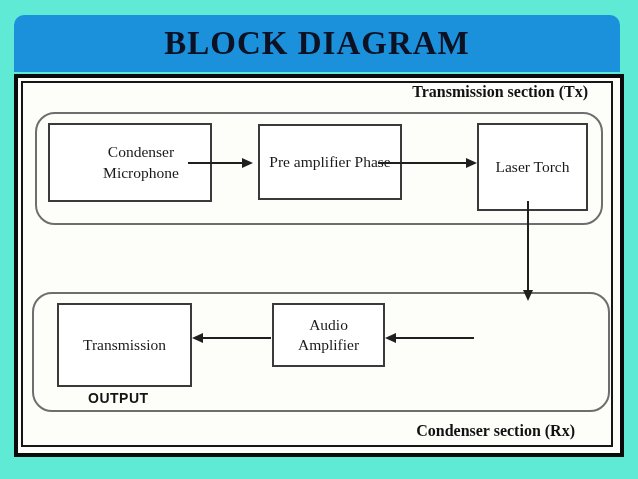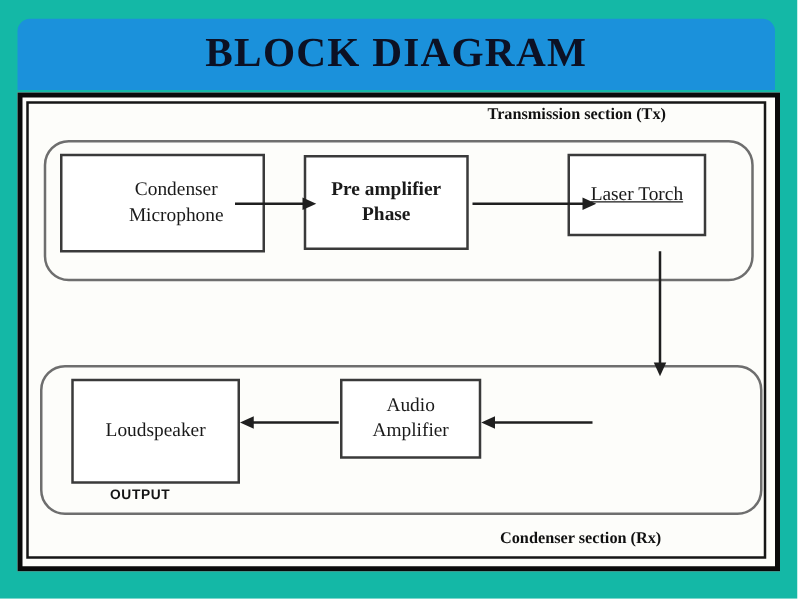--- a/index.html
+++ b/index.html
@@ -1,64 +1,64 @@
 <!DOCTYPE html>
 <html><head>
 <meta charset="utf-8">
 <style>
   html,body{margin:0;padding:0;background:#ffffff;}
   .slide{
-    position:relative;width:638px;height:479px;background:#14b8a6;overflow:hidden;
+    position:relative;width:638px;height:479px;background:#5eead4;overflow:hidden;
     font-family:"Liberation Serif", serif;
   }
   .banner{
     position:absolute;left:14px;top:15px;width:606px;height:57px;
     background:#1B91DB;border-radius:10px 10px 0 0;
     display:flex;align-items:center;justify-content:center;
   }
   .title{
     color:#0C1124;font-size:33px;font-weight:600;letter-spacing:1px;
     font-family:"Liberation Serif", serif;white-space:nowrap;
   }
   .frame{
     position:absolute;left:14px;top:74px;width:610px;height:383px;
     background:#FDFDFA;border:4px solid #0A0A0A;box-sizing:border-box;
   }
   .frame-inner{
     position:absolute;left:21px;top:81px;width:592px;height:366px;
     border:2px solid #161616;box-sizing:border-box;background:transparent;
   }
   .section-label{
-    position:absolute;font-weight:bold;font-size:13px;color:#111111;
-    font-family:"Liberation Serif", serif;white-space:nowrap;
+    position:absolute;font-weight:bold;font-size:16px;color:#111111;
+    font-family:"Liberation Serif", serif;text-align:right;white-space:nowrap;
   }
   .trans-label{left:390px;top:83px;width:198px;}
   .recv-label{left:400px;top:422px;width:175px;}
   .container{
     position:absolute;border:2px solid #6E6E6E;border-radius:20px;
     box-sizing:border-box;background:transparent;
   }
   .trans-container{left:35px;top:112px;width:568px;height:113px;}
   .recv-container{left:32px;top:292px;width:578px;height:120px;}
   .block{
     position:absolute;background:#FFFFFF;border:2px solid #3A3A3A;
     box-sizing:border-box;display:flex;align-items:center;justify-content:center;
     text-align:center;font-size:15.5px;line-height:1.3;color:#1A1A1A;
     padding:4px 6px;font-family:"Liberation Serif", serif;
   }
   .b-condenser{left:48px;top:123px;width:164px;height:79px;padding-left:28px;}
-  .b-preamp{left:243px;top:124px;width:132px;height:76px;font-weight:bold;}
-  .b-laser{left:454px;top:123px;width:111px;height:66px;text-decoration:underline;}
+  .b-preamp{left:258px;top:124px;width:144px;height:76px;}
+  .b-laser{left:477px;top:123px;width:111px;height:88px;}
   .b-loud{left:57px;top:303px;width:135px;height:84px;}
   .b-audio{left:272px;top:303px;width:113px;height:64px;}
   .b-photo{left:475px;top:302px;width:123px;height:83px;}
   .output-label{
     position:absolute;left:88px;top:390px;
     font-family:"Liberation Sans", sans-serif;font-weight:bold;
-    font-size:11px;letter-spacing:0.5px;color:#141414;
+    font-size:14px;letter-spacing:0.5px;color:#141414;
   }
   .arrows{position:absolute;left:0;top:0;width:638px;height:479px;pointer-events:none;}
 </style>
 </head>
 <body>
 
 <div class="slide">
 
   <div class="banner">
     <div class="title">BLOCK DIAGRAM</div>
@@ -70,21 +70,21 @@
   <div class="section-label trans-label">Transmission section (Tx)</div>
 
   <div class="container trans-container"></div>
 
   <div class="block b-condenser">Condenser Microphone</div>
   <div class="block b-preamp">Pre amplifier Phase</div>
   <div class="block b-laser">Laser Torch</div>
 
   <div class="container recv-container"></div>
 
-  <div class="block b-loud">Loudspeaker</div>
+  <div class="block b-loud">Transmission</div>
   <div class="block b-audio">Audio Amplifier</div>
 
   <div class="output-label">OUTPUT</div>
 
   <div class="section-label recv-label">Condenser section (Rx)</div>
 
   <svg class="arrows" viewBox="0 0 638 479" xmlns="http://www.w3.org/2000/svg">
 
     <g>
       <line x1="188" y1="163" x2="245" y2="163" stroke="#1F1F1F" stroke-width="2"></line>

